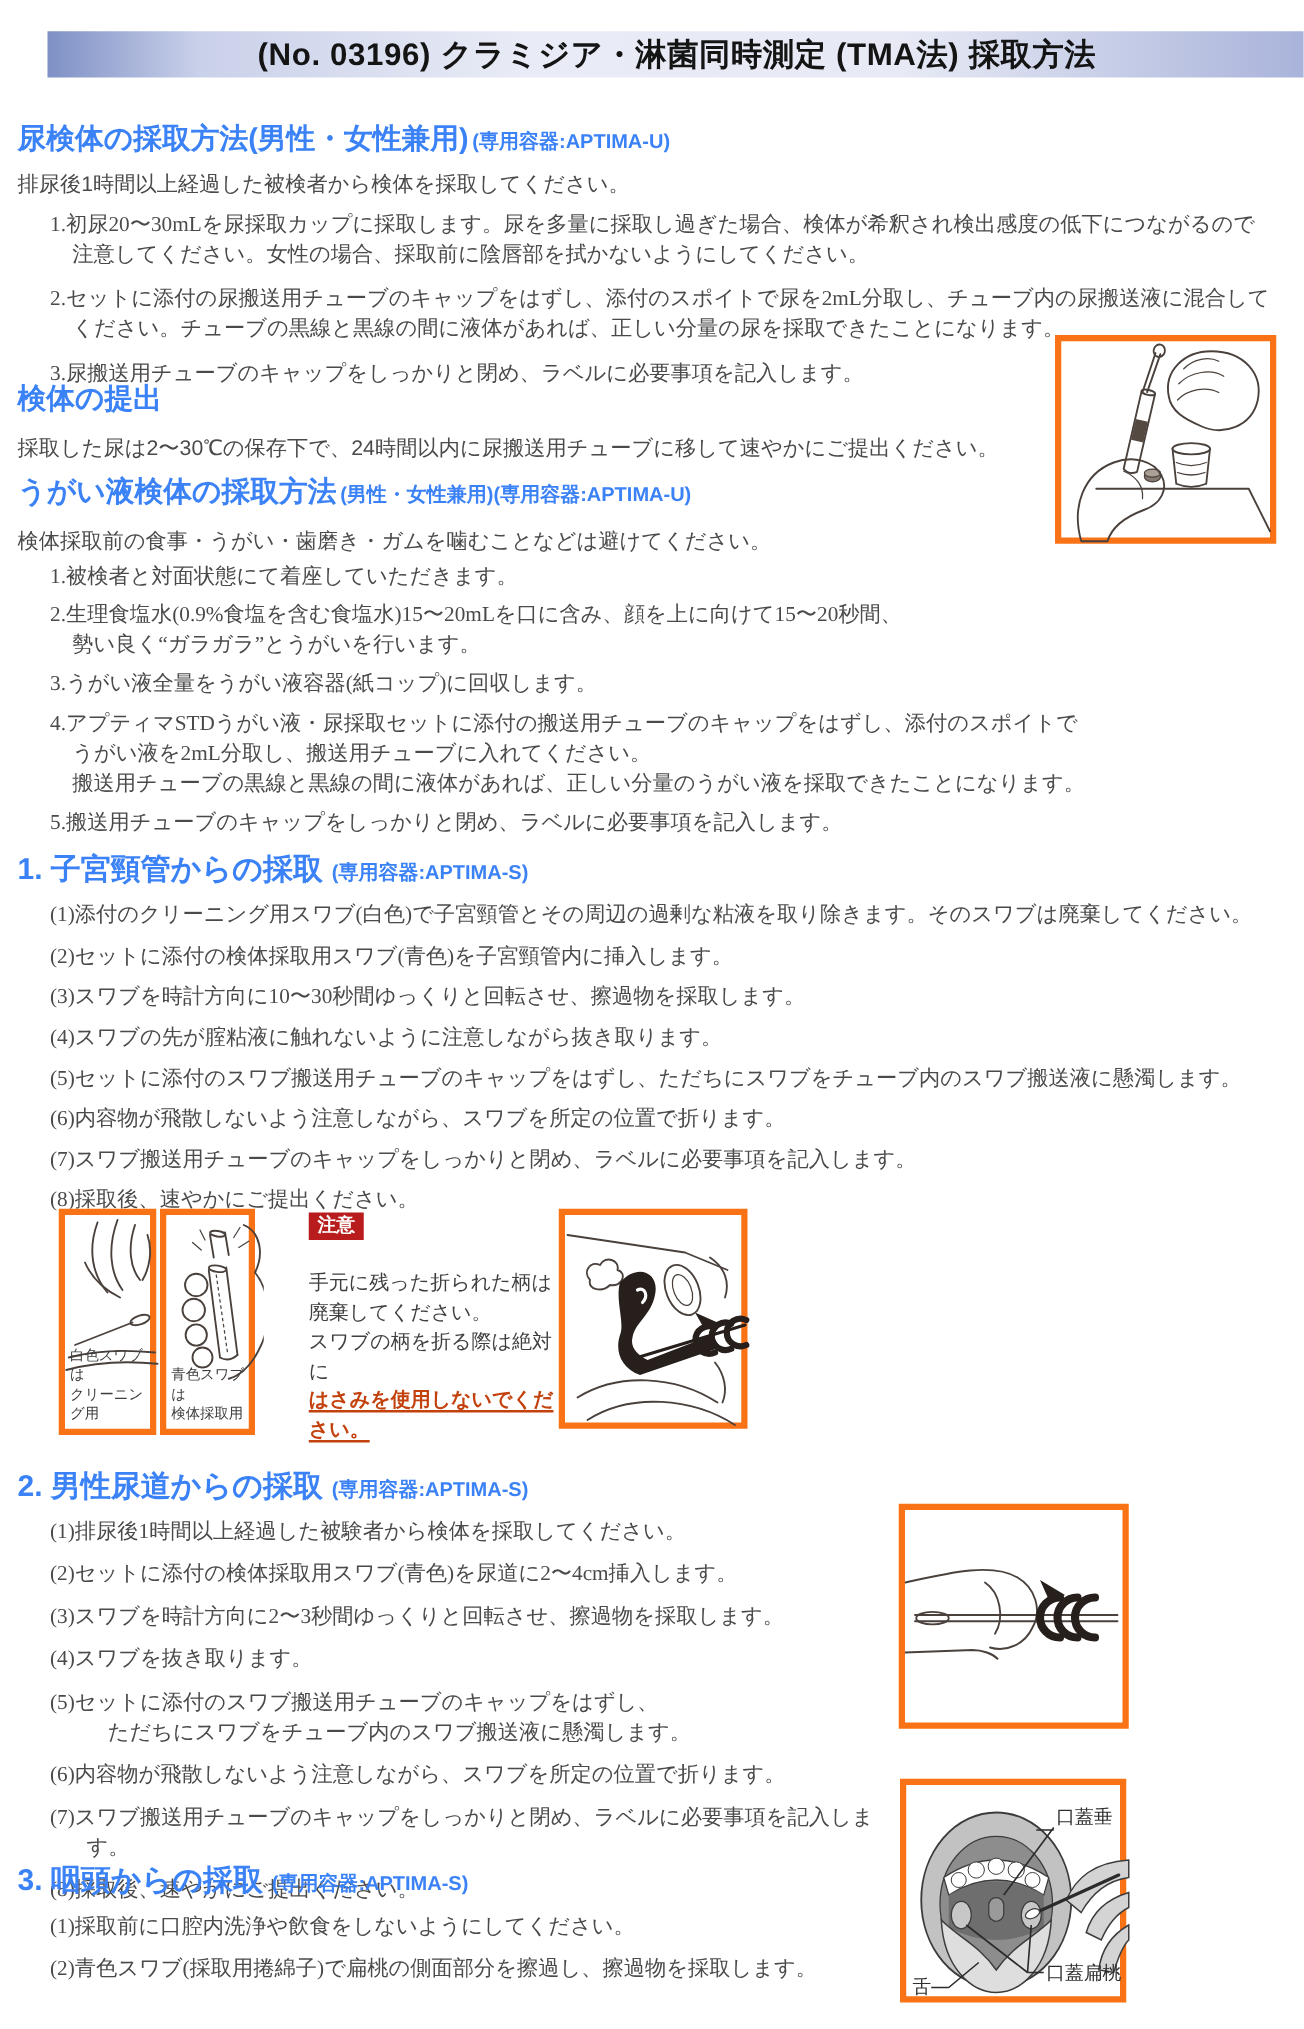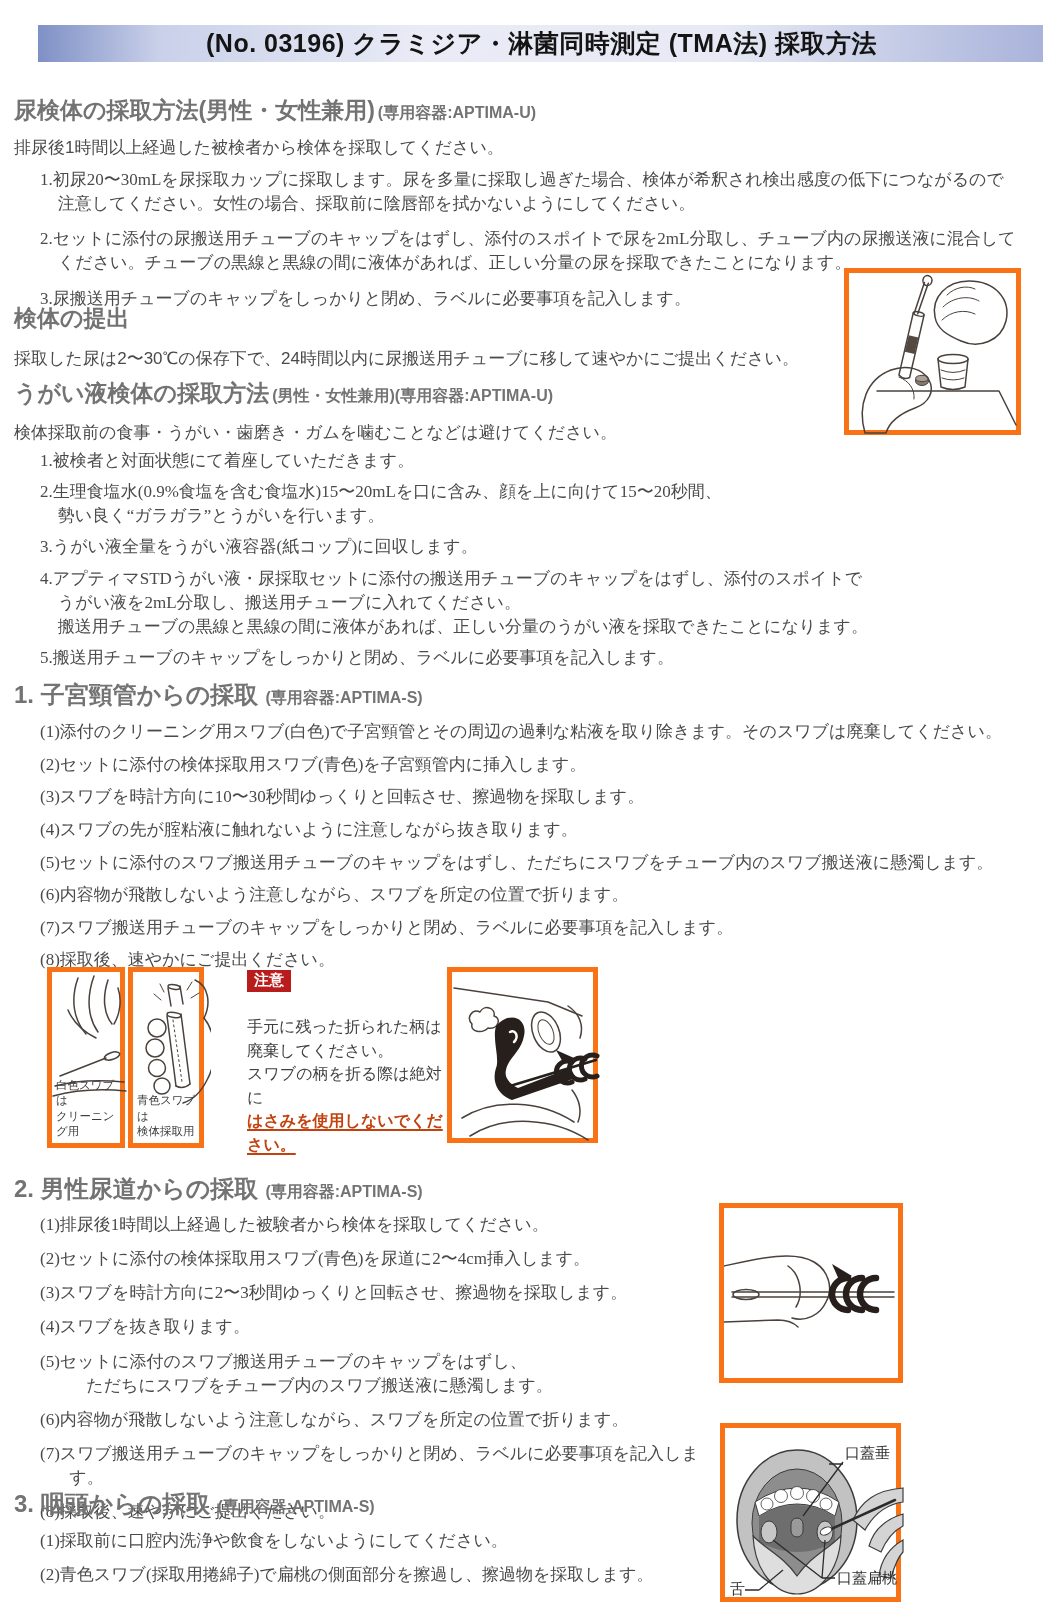--- a/index.html
+++ b/index.html
@@ -6,21 +6,21 @@
   html,body { background:#ffffff; }
   body { font-family:"Liberation Sans", sans-serif; color:#474747; }
   .page { position:relative; width:1043px; height:1623px; background:#fff; overflow:hidden; }
 
   .titlebar { position:absolute; left:38px; top:25px; width:1007px; height:37px;
     background:linear-gradient(90deg,#7e90c5 0%,#c9d0e9 12%,#e9ecf6 38%,#e7eaf5 68%,#a9b3da 100%);
     display:flex; align-items:center; justify-content:center; }
   .titlebar .t { font-size:25px; font-weight:bold; color:#141414; letter-spacing:.5px; }
 
   .sec { position:absolute; left:14px; width:1015px; }
-  .h2 { display:flex; align-items:baseline; color:#737373; font-weight:bold; white-space:nowrap; }
+  .h2 { display:flex; align-items:baseline; color:#3b82f6; font-weight:bold; white-space:nowrap; }
   .h2 .big { font-size:23px; }
   .h2 .small { font-size:16px; margin-left:3px; }
   .intro { font-size:17px; margin-top:10px; color:#4a4a4a; }
   .steps { margin-left:26px; }
   .step { font-size:17px; line-height:1.42; color:#4a4a4a; white-space:pre-line;font-family:Liberation Serif, serif; }
   .step.num   { padding-left:1.05em; text-indent:-1.05em; }
   .step.paren { padding-left:1.72em; text-indent:-1.72em; }
   .mb11 .step { margin-bottom:11px; }
   .mb7  .step { margin-bottom:7px;  }
   .mb8  .step { margin-bottom:8.5px;  }

